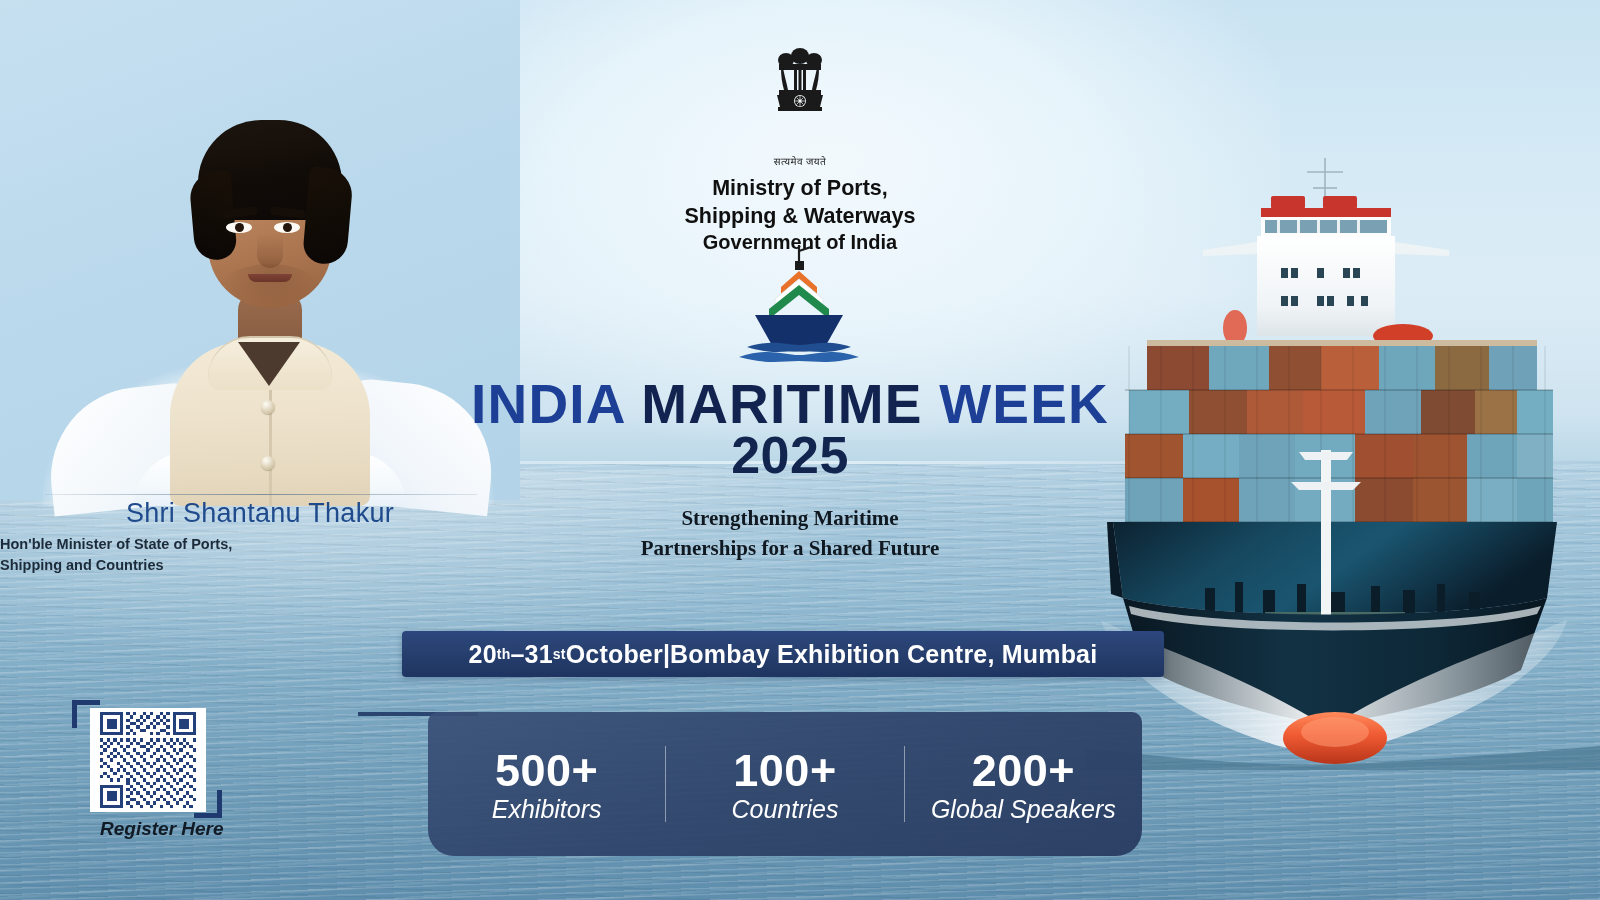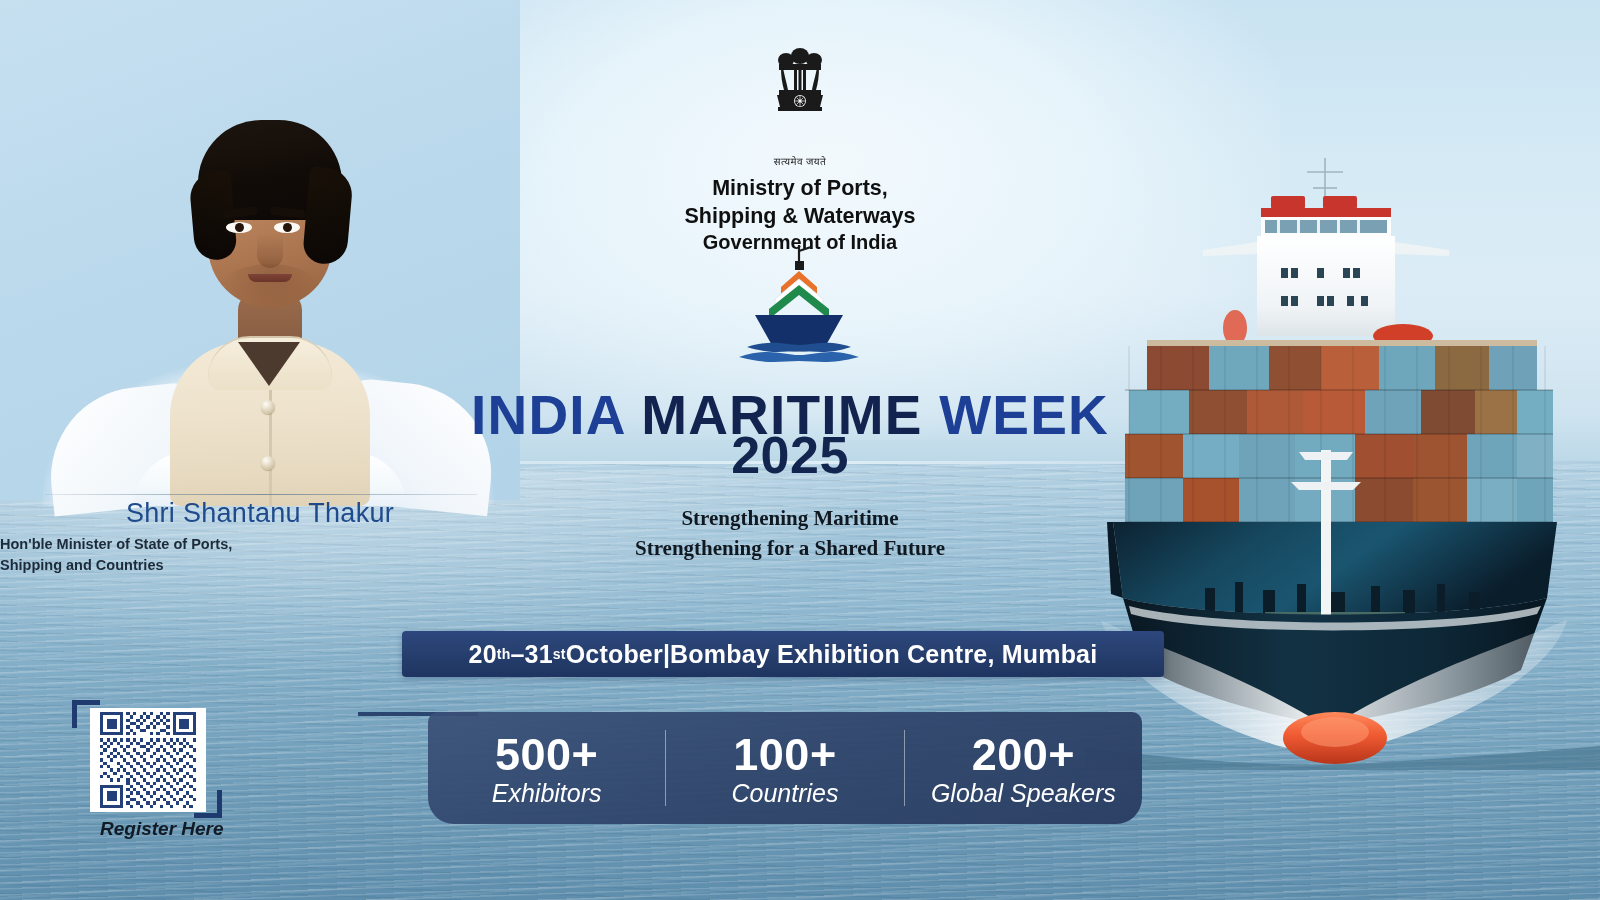--- a/index.html
+++ b/index.html
@@ -211,21 +211,21 @@
     font-size:21.5px; font-weight:bold; color:#101010; line-height:1.3;
     margin-top:7px;
   }
   .min-2 { font-size:20px; font-weight:bold; color:#101010; }
 
   
   .imw-logo { position:absolute; left:729px; top:243px; width:140px; height:122px; }
 
   
   .title {
-    position:absolute; left:360px; top:383px; width:860px; text-align:center;
+    position:absolute; left:360px; top:372px; width:860px; text-align:center;
     font-size:55px; font-weight:bold; letter-spacing:1.2px;
     white-space:nowrap;
   }
   .title .c1 { color:#1d3f96; }
   .title .c2 { color:#11234e; }
   .year {
     position:absolute; left:360px; top:425px; width:860px; text-align:center;
     font-size:52px; font-weight:bold; color:#12254f; letter-spacing:.5px;
   }
   .tagline {
@@ -243,21 +243,21 @@
     box-shadow:0 2px 6px rgba(15,35,70,.25);
   }
   .datebar sup { font-size:14px; vertical-align:super; }
 
   
   .stats-rule {
     position:absolute; left:358px; top:712px; width:120px; height:4px;
     background:#2b4571;
   }
   .stats {
-    position:absolute; left:428px; top:712px; width:714px; height:112px;
+    position:absolute; left:428px; top:712px; width:714px; height:144px;
     background:linear-gradient(160deg,rgba(58,80,120,.93) 0%,rgba(47,68,106,.94) 50%,rgba(40,60,96,.95) 100%);
     border-radius:10px 10px 26px 26px;
     display:flex; align-items:center;
   }
   .stat { flex:1; text-align:center; color:#fff; }
   .stat .num { font-size:45px; font-weight:bold; letter-spacing:.5px; }
   .stat .lbl { font-size:25px; font-style:italic; margin-top:-2px; }
   .divider { width:1px; height:76px; background:rgba(255,255,255,.45); }
 
   
@@ -557,21 +557,21 @@
 
   <div class="title">
     <span class="c1">INDIA</span>
     <span class="c2">MARITIME</span>
     <span class="c1">WEEK</span>
   </div>
   <div class="year">2025</div>
 
   <div class="tagline">
     <div>Strengthening Maritime</div>
-    <div>Strengthening for a Shared Future</div>
+    <div>Partnerships for a Shared Future</div>
   </div>
 
   <div class="datebar">
     <span>20</span>
       <sup>th</sup>
       <span> – </span>
       <span>31</span>
       <sup>st</sup>
       <span> October</span>
       <span> | </span>

